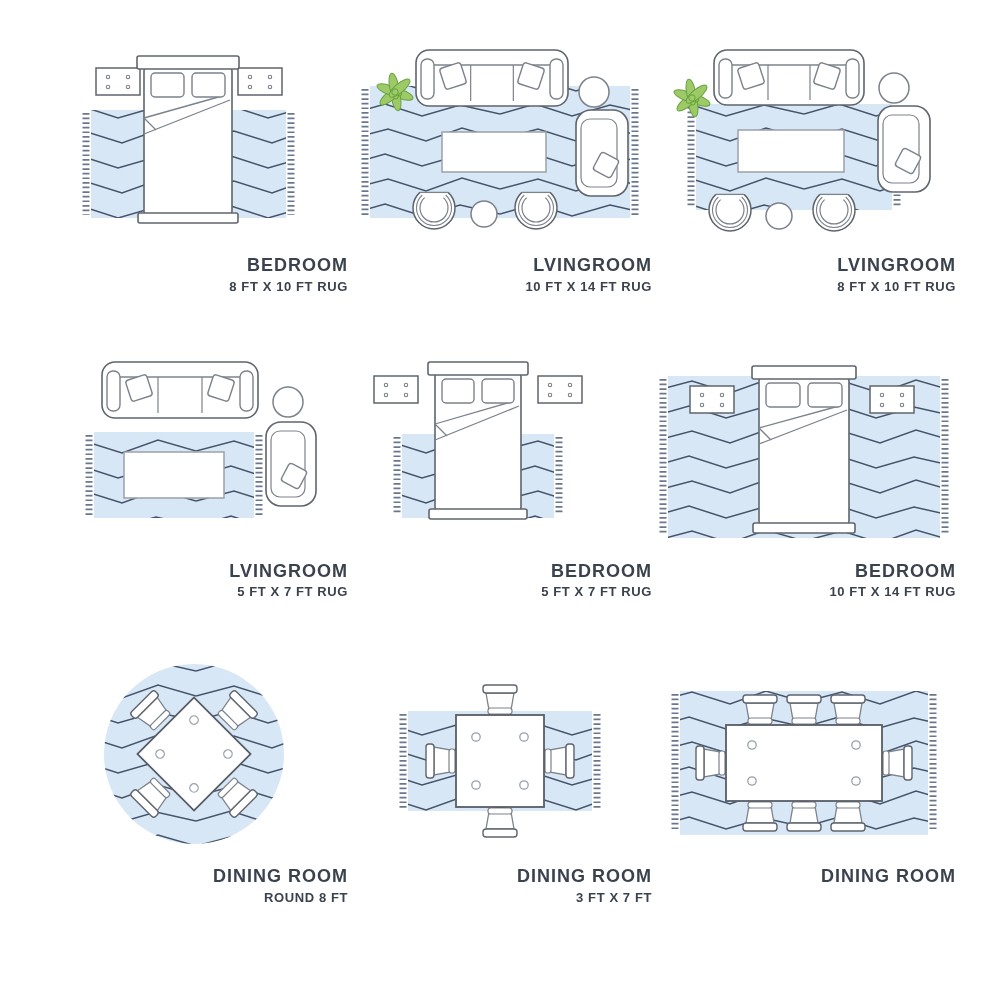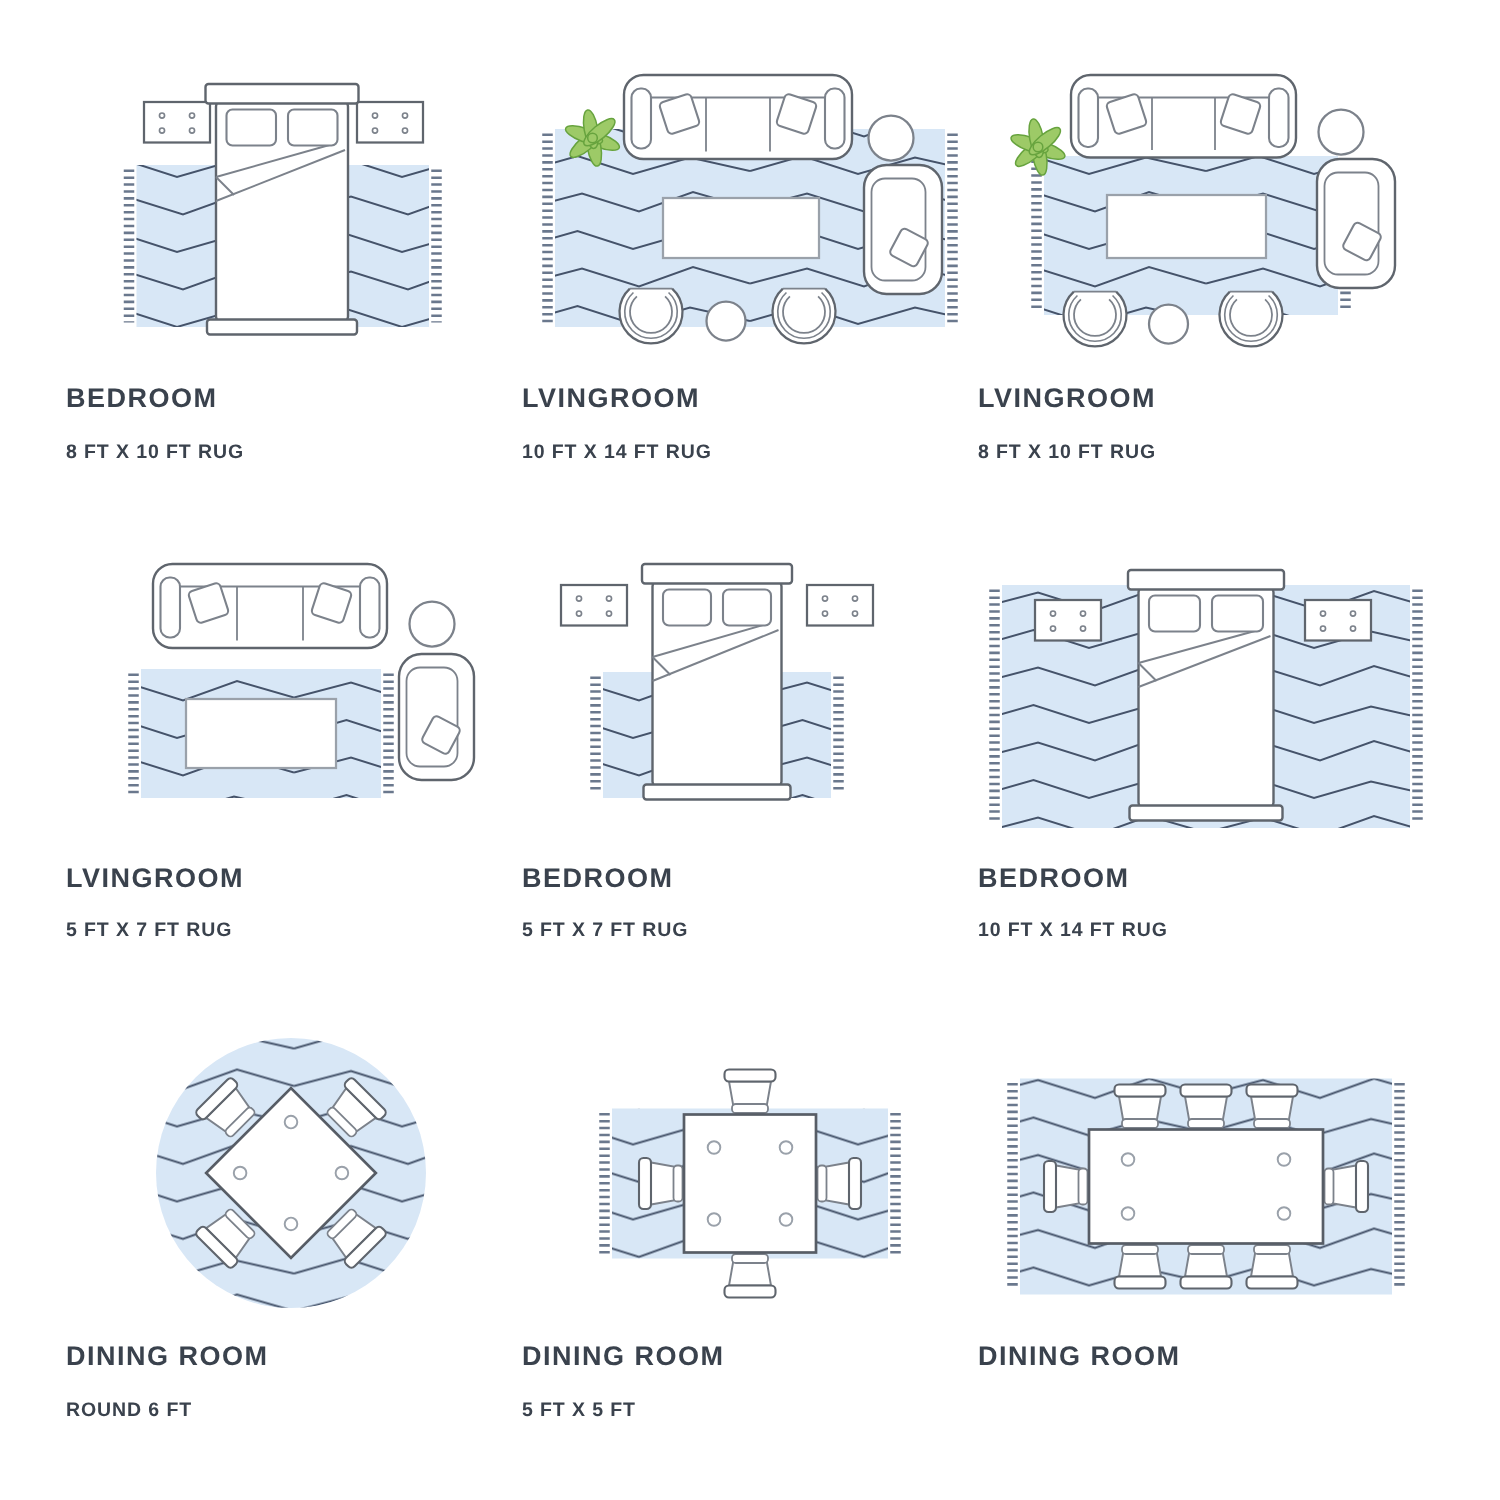--- a/index.html
+++ b/index.html
@@ -1,30 +1,30 @@
 <!DOCTYPE html>
 <html><head>
 <meta charset="utf-8">
 <style>
   html,body{margin:0;padding:0;background:#ffffff;}
   body{width:1000px;height:1000px;font-family:"Liberation Sans",sans-serif;}
   .grid{
     width:912px;margin:0 auto;padding-top:44px;
     display:grid;grid-template-columns:repeat(3,304px);row-gap:56px;
   }
-  figure.cell{margin:0;text-align:left;}
+  figure.cell{margin:0;text-align:right;}
   svg.diagram{display:block;width:300px;height:200px;margin:0 auto;}
   figcaption{margin-top:10px;}
   .room{
     font-size:18px;font-weight:700;color:#3a424d;
     letter-spacing:1px;line-height:1.25;
   }
   .size{
     font-size:13px;font-weight:700;color:#3a424d;
-    letter-spacing:.6px;margin-top:16px;
+    letter-spacing:.6px;margin-top:2px;
   }
 </style>
 </head>
 <body>
 
 <svg width="0" height="0" style="position:absolute" aria-hidden="true">
   <defs>
     <pattern id="zzpat" width="150" height="50" patternUnits="userSpaceOnUse">
       <path d="M0 14 L35 4 L72 16 L110 5 L150 14" fill="none" stroke="#45536a" stroke-width="1.4"></path>
       <path d="M0 39 L38 29 L76 41 L112 28 L150 39" fill="none" stroke="#45536a" stroke-width="1.4"></path>
@@ -278,21 +278,21 @@
             <rect x="108" y="57" width="80" height="80" fill="#fff" stroke="#575d66" stroke-width="1.8"></rect>
             <circle cx="124" cy="73" r="4.2" fill="#fff" stroke="#9aa1aa" stroke-width="1.3"></circle>
             <circle cx="172" cy="73" r="4.2" fill="#fff" stroke="#9aa1aa" stroke-width="1.3"></circle>
             <circle cx="124" cy="121" r="4.2" fill="#fff" stroke="#9aa1aa" stroke-width="1.3"></circle>
             <circle cx="172" cy="121" r="4.2" fill="#fff" stroke="#9aa1aa" stroke-width="1.3"></circle>
           </g>
         </g>
       </svg>
     <figcaption>
       <div class="room">DINING ROOM</div>
-      <div class="size">ROUND 6 FT</div>
+      <div class="size">ROUND 8 FT</div>
     </figcaption>
   </figure>
 
   <figure class="cell">
     <svg class="diagram" viewBox="0 0 300 200">
         <g transform="translate(0 14)">
           <rect x="58" y="42" width="184" height="100" fill="#d8e7f6" stroke="none" stroke-width="1.4"></rect>
           <rect x="58" y="42" width="184" height="100" fill="url(#zzpat)" stroke="none" stroke-width="1.4"></rect>
           <line x1="53" y1="45" x2="53" y2="139" stroke="#51617a" stroke-width="7" stroke-dasharray="1.7 2.9" opacity="0.85"></line>
           <line x1="247" y1="45" x2="247" y2="139" stroke="#51617a" stroke-width="7" stroke-dasharray="1.7 2.9" opacity="0.85"></line>
@@ -318,21 +318,21 @@
           </g>
           <rect x="106" y="46" width="88" height="92" fill="#fff" stroke="#575d66" stroke-width="1.8"></rect>
           <circle cx="126" cy="68" r="4.2" fill="#fff" stroke="#9aa1aa" stroke-width="1.3"></circle>
           <circle cx="174" cy="68" r="4.2" fill="#fff" stroke="#9aa1aa" stroke-width="1.3"></circle>
           <circle cx="126" cy="116" r="4.2" fill="#fff" stroke="#9aa1aa" stroke-width="1.3"></circle>
           <circle cx="174" cy="116" r="4.2" fill="#fff" stroke="#9aa1aa" stroke-width="1.3"></circle>
         </g>
       </svg>
     <figcaption>
       <div class="room">DINING ROOM</div>
-      <div class="size">5 FT X 5 FT</div>
+      <div class="size">3 FT X 7 FT</div>
     </figcaption>
   </figure>
 
   <figure class="cell">
     <svg class="diagram" viewBox="0 0 300 200">
         <g transform="translate(0 8)">
           <rect x="26" y="28" width="248" height="144" fill="#d8e7f6" stroke="none" stroke-width="1.4"></rect>
           <rect x="26" y="28" width="248" height="144" fill="url(#zzpat)" stroke="none" stroke-width="1.4"></rect>
           <line x1="21" y1="31" x2="21" y2="169" stroke="#51617a" stroke-width="7" stroke-dasharray="1.7 2.9" opacity="0.85"></line>
           <line x1="279" y1="31" x2="279" y2="169" stroke="#51617a" stroke-width="7" stroke-dasharray="1.7 2.9" opacity="0.85"></line>

